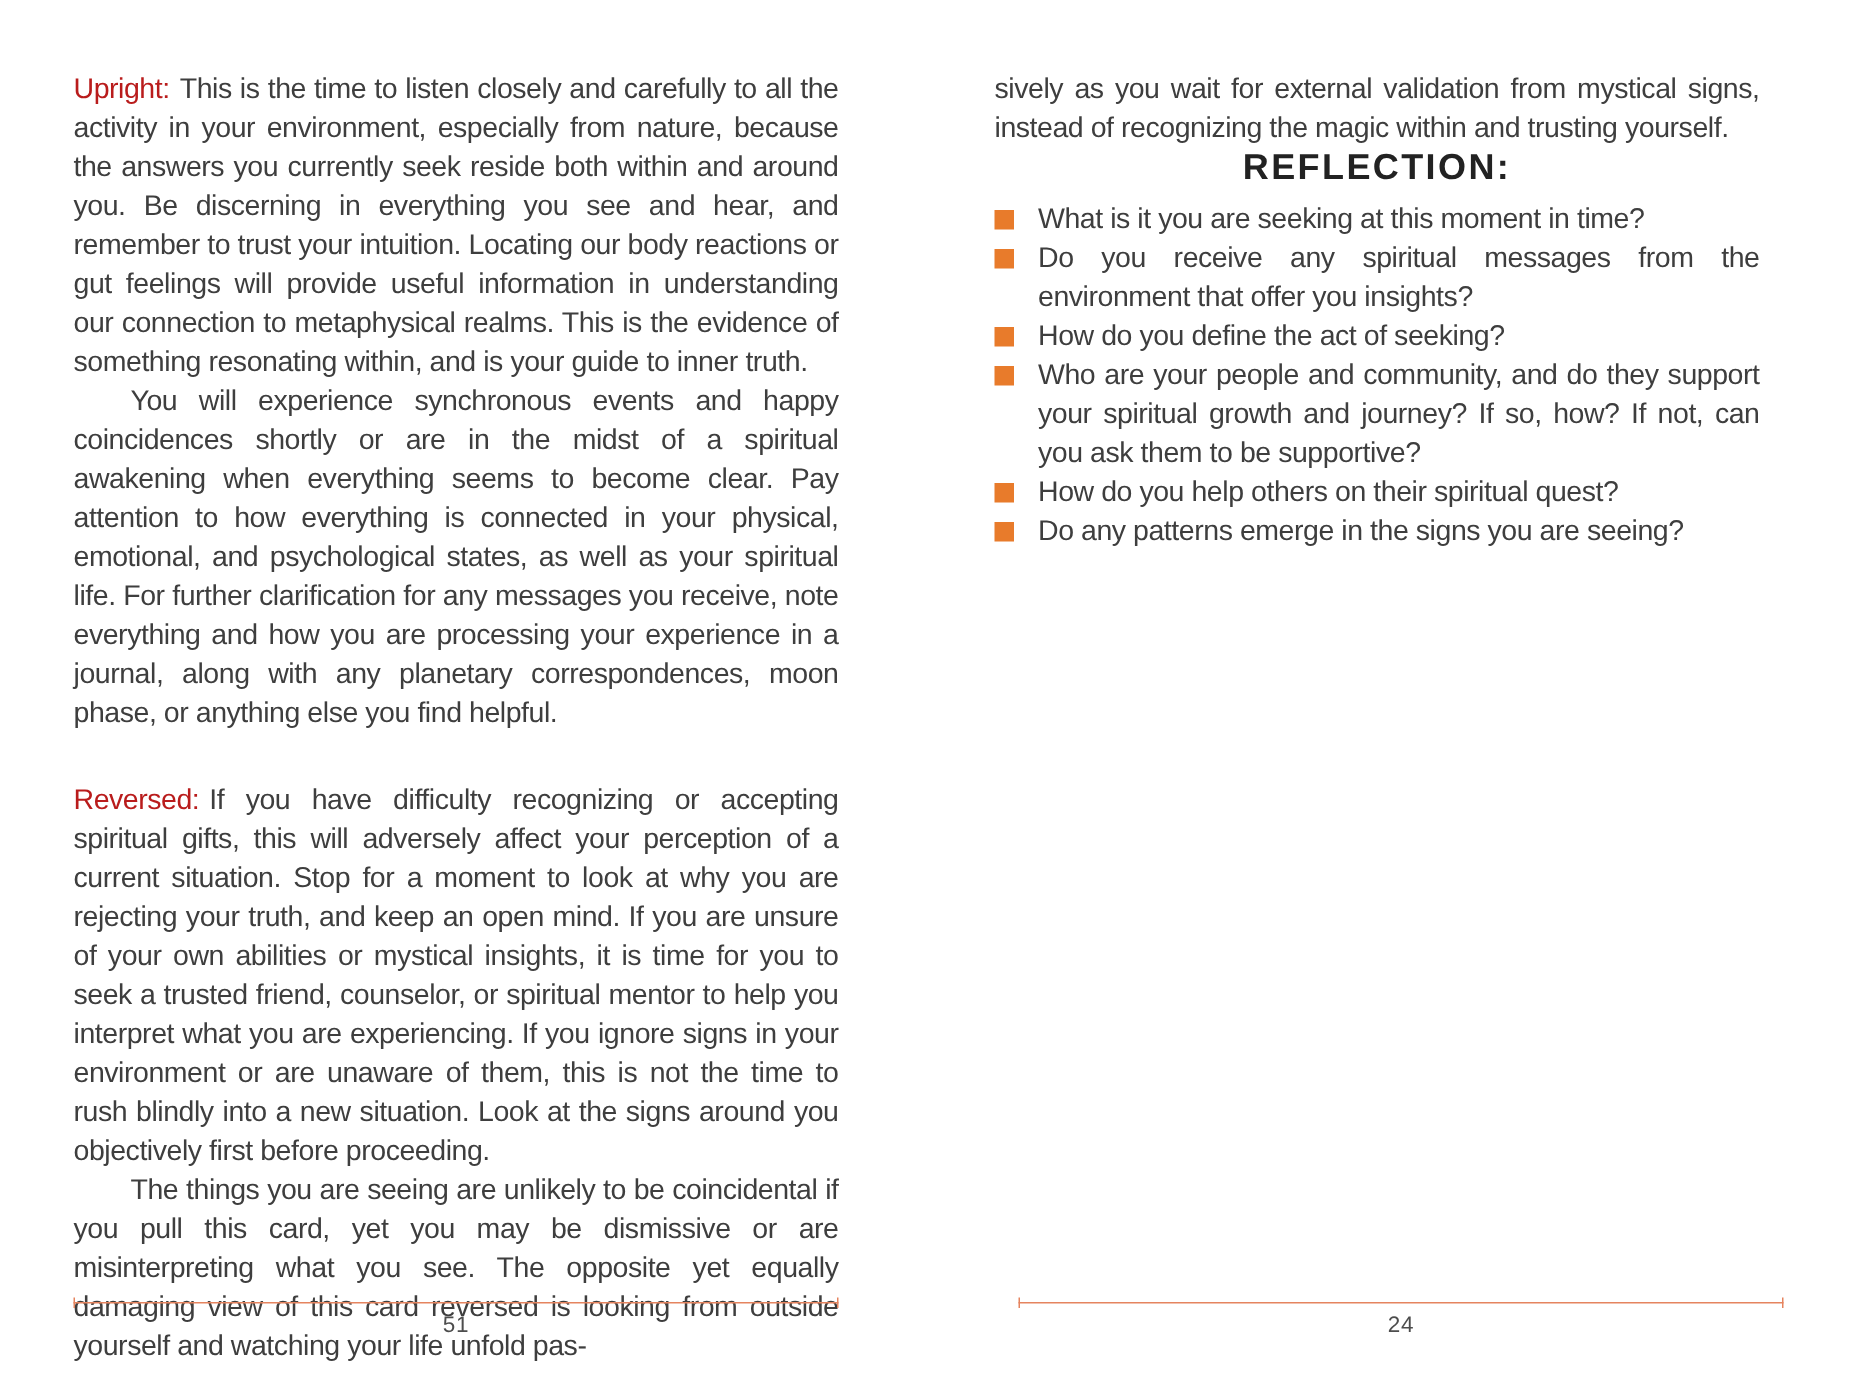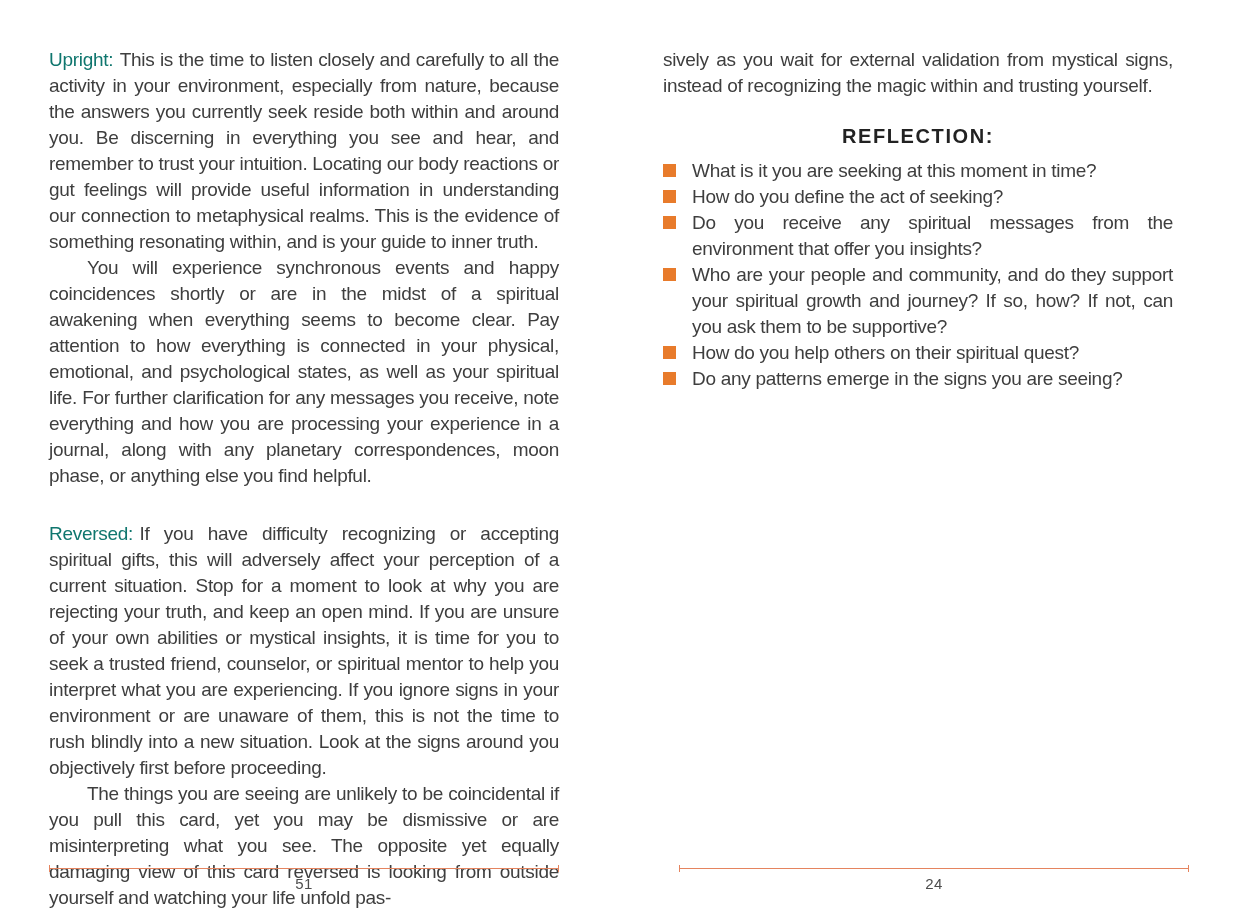--- a/index.html
+++ b/index.html
@@ -30,29 +30,28 @@
     text-align: justify;
   }
   .page-column.left  { left: 49px; }
   .page-column.right { left: 663px; }
 
   p.para { text-align: justify; }
   p.para.indent { text-indent: 38px; }
   p.para.gap { margin-top: 32px; }
 
   .orange-label {
-    color: #0f766e;
+    color: #b91c1c;
     margin-right: 0.35em;
   }
 
   h2.reflection-heading {
-    margin-top: 24px;
     margin-bottom: 9px;
     text-align: center;
-    font-size: 20px;
+    font-size: 24px;
     font-weight: 700;
     letter-spacing: 1.6px;
     color: #222222;
     text-indent: 0;
   }
 
   ul.question-list {
     list-style: none;
     margin: 0;
     padding: 0;
@@ -125,25 +124,25 @@
 
     <h2 class="reflection-heading">REFLECTION:</h2>
 
     <ul class="question-list">
       <li>
         <span class="sq"></span>
         <span>What is it you are seeking at this moment in time?</span>
       </li>
       <li>
         <span class="sq"></span>
-        <span>How do you define the act of seeking?</span>
+        <span>Do you receive any spiritual messages from the environment that offer you insights?</span>
       </li>
       <li>
         <span class="sq"></span>
-        <span>Do you receive any spiritual messages from the environment that offer you insights?</span>
+        <span>How do you define the act of seeking?</span>
       </li>
       <li>
         <span class="sq"></span>
         <span>Who are your people and community, and do they support your spiritual growth and journey? If so, how? If not, can you ask them to be supportive?</span>
       </li>
       <li>
         <span class="sq"></span>
         <span>How do you help others on their spiritual quest?</span>
       </li>
       <li>

